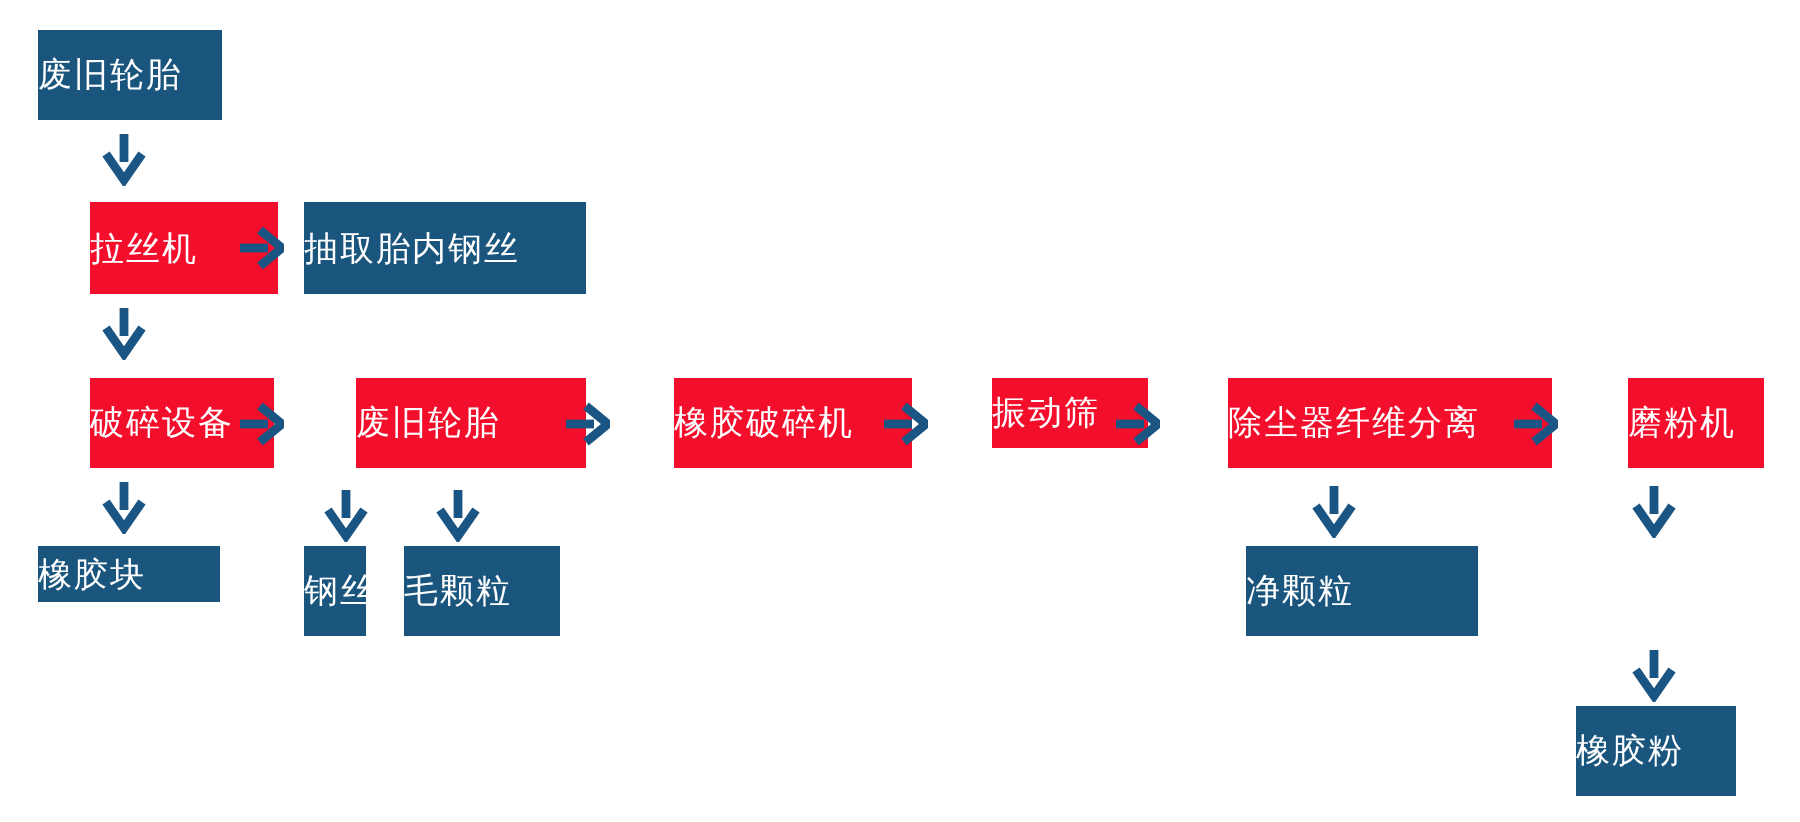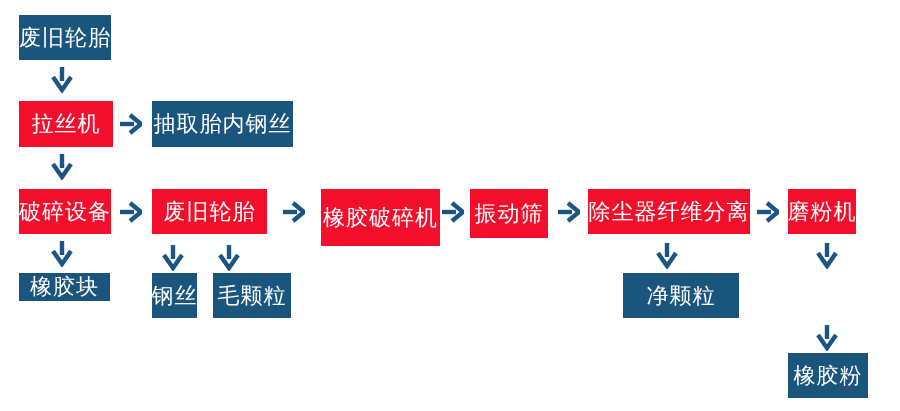--- a/index.html
+++ b/index.html
@@ -18,29 +18,28 @@
     position:relative;
     width:900px;
     height:411px;
     background:var(--page-bg);
     overflow:hidden;
   }
   .node{
     position:absolute;
     display:flex;
     align-items:center;
-    justify-content:center;
     color:var(--text);
-    font-size:22px;
+    font-size:17px;
     font-weight:400;
     letter-spacing:1px;
     white-space:nowrap;
     box-sizing:border-box;
   }
-  .node.process{background:var(--process-red);}
+  .node.process{background:var(--process-red);margin-left:26px;}
   .node.material{background:var(--material-blue);}
   .arrow{
     position:absolute;
     line-height:0;
   }
   .arrow svg path{
     stroke:var(--arrow-blue);
     stroke-width:4.4;
     fill:none;
     stroke-linecap:butt;
@@ -62,40 +61,40 @@
   <div class="node process" style="left:19px;top:189px;width:92px;height:45px">
     <span>破碎设备</span>
   </div>
 
   <div class="node material" style="left:152px;top:101px;width:141px;height:46px">
     <span>抽取胎内钢丝</span>
   </div>
   <div class="node process" style="left:152px;top:189px;width:115px;height:45px">
     <span>废旧轮胎</span>
   </div>
-  <div class="node process" style="left:321px;top:189px;width:119px;height:57px">
+  <div class="node process" style="left:311px;top:189px;width:119px;height:45px">
     <span>橡胶破碎机</span>
   </div>
-  <div class="node process" style="left:470px;top:189px;width:78px;height:49px">
+  <div class="node process" style="left:470px;top:189px;width:78px;height:35px">
     <span>振动筛</span>
   </div>
   <div class="node process" style="left:588px;top:189px;width:162px;height:45px">
     <span>除尘器纤维分离</span>
   </div>
   <div class="node process" style="left:788px;top:189px;width:68px;height:45px">
     <span>磨粉机</span>
   </div>
 
   <div class="node material" style="left:19px;top:273px;width:91px;height:28px">
     <span>橡胶块</span>
   </div>
-  <div class="node material" style="left:152px;top:273px;width:45px;height:45px">
+  <div class="node material" style="left:152px;top:273px;width:31px;height:45px">
     <span>钢丝</span>
   </div>
-  <div class="node material" style="left:213px;top:273px;width:78px;height:45px">
+  <div class="node material" style="left:202px;top:273px;width:78px;height:45px">
     <span>毛颗粒</span>
   </div>
   <div class="node material" style="left:623px;top:273px;width:116px;height:45px">
     <span>净颗粒</span>
   </div>
 
   <div class="node material" style="left:788px;top:353px;width:80px;height:45px">
     <span>橡胶粉</span>
   </div>
 

